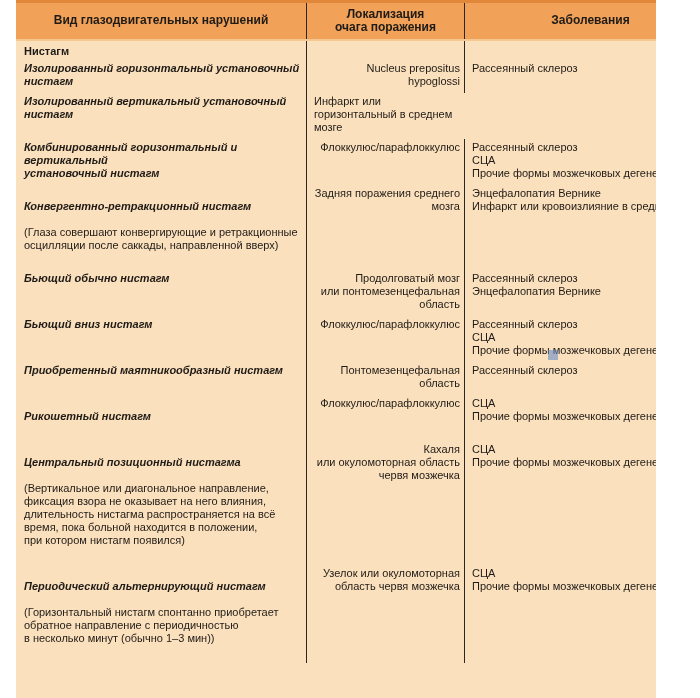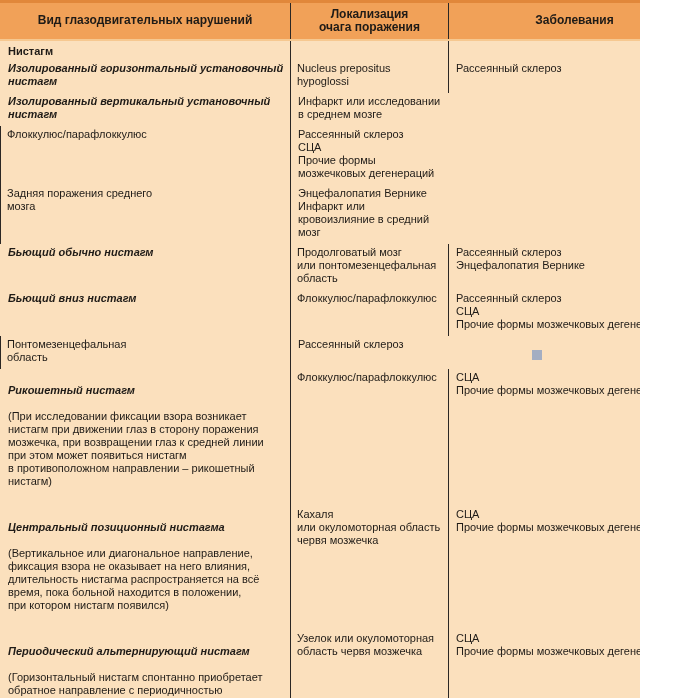--- a/index.html
+++ b/index.html
@@ -1,31 +1,31 @@
 <!DOCTYPE html>
 <html lang="ru"><head>
 <meta charset="utf-8">
 <style>
   html,body{margin:0;padding:0;}
   body{font-family:"Liberation Sans","DejaVu Sans",sans-serif;}
-  #page{position:relative;width:640px;height:698px;background:#fbe0bd;color:#1f1b17;overflow:hidden;}
+  #page{position:relative;width:640px;height:698px;background:#fbe0bd;color:#1f1b17;overflow:hidden;margin-left:16px;}
 
   
   .thead{display:grid;grid-template-columns:290px 158px 252px;background:#f1a158;
          border-top:3px solid #e1873a;border-bottom:2px solid #f6c890;}
   .th{display:flex;align-items:center;justify-content:center;text-align:center;
       font-weight:bold;font-size:12px;line-height:13.5px;padding:3px 4px;min-height:30px;
       white-space:pre-line;}
   .th+.th{border-left:1.5px solid #2b2724;}
 
   
   .row{display:grid;grid-template-columns:290px 158px 252px;}
   .cell{font-size:11px;line-height:13px;white-space:pre-line;}
   .c1{padding:2px 6px 5px 8px;}
-  .c2{border-left:1.5px solid #2b2724;padding:2px 4px 5px 6px;}
+  .c2{border-left:1.5px solid #2b2724;padding:2px 4px 5px 6px;text-align:right;}
   .c3{border-left:1.5px solid #2b2724;padding:2px 4px 5px 7px;}
   .row.section-row .c1{padding-top:4px;padding-bottom:2px;}
   .dname{display:block;}
   .italic .dname{font-style:italic;font-weight:bold;}
   .bold .dname{font-weight:bold;font-style:normal;}
   .dnote{display:block;}
 
   
   .artifact{position:absolute;left:532px;top:350px;width:10px;height:10px;
             background:rgba(92,133,199,0.55);}
@@ -52,31 +52,38 @@
     <div class="cell c1 italic"><span class="dname">Изолированный горизонтальный установочный
 нистагм</span></div>
     <div class="cell c2">Nucleus prepositus
 hypoglossi</div>
     <div class="cell c3">Рассеянный склероз</div>
   </div>
 
   <div class="row">
     <div class="cell c1 italic"><span class="dname">Изолированный вертикальный установочный
 нистагм</span></div>
-    <div class="cell c3">Инфаркт или исследовании в среднем мозге</div>
+    <div class="cell c3">Инфаркт или горизонтальный в среднем мозге</div>
   </div>
 
   <div class="row">
+    <div class="cell c1 italic"><span class="dname">Комбинированный горизонтальный и вертикальный
+установочный нистагм</span></div>
     <div class="cell c2">Флоккулюс/парафлоккулюс</div>
     <div class="cell c3">Рассеянный склероз
 СЦА
 Прочие формы мозжечковых дегенераций</div>
   </div>
 
   <div class="row">
+    <div class="cell c1 italic">
+      <span class="dname">Конвергентно-ретракционный нистагм</span>
+      <span class="dnote">(Глаза совершают конвергирующие и ретракционные
+осцилляции после саккады, направленной вверх)</span>
+    </div>
     <div class="cell c2">Задняя поражения среднего
 мозга</div>
     <div class="cell c3">Энцефалопатия Вернике
 Инфаркт или кровоизлияние в средний мозг</div>
   </div>
 
   <div class="row">
     <div class="cell c1 italic"><span class="dname">Бьющий обычно нистагм</span></div>
     <div class="cell c2">Продолговатый мозг
 или понтомезенцефальная
@@ -87,34 +94,29 @@
 
   <div class="row">
     <div class="cell c1 italic"><span class="dname">Бьющий вниз нистагм</span></div>
     <div class="cell c2">Флоккулюс/парафлоккулюс</div>
     <div class="cell c3">Рассеянный склероз
 СЦА
 Прочие формы мозжечковых дегенераций</div>
   </div>
 
   <div class="row">
+    <div class="cell c1 italic"><span class="dname">Приобретенный маятникообразный нистагм</span></div>
     <div class="cell c2">Понтомезенцефальная
 область</div>
     <div class="cell c3">Рассеянный склероз</div>
   </div>
 
   <div class="row">
     <div class="cell c1 italic">
       <span class="dname">Рикошетный нистагм</span>
-      <span class="dnote">(При исследовании фиксации взора возникает
-нистагм при движении глаз в сторону поражения
-мозжечка, при возвращении глаз к средней линии
-при этом может появиться нистагм
-в противоположном направлении – рикошетный
-нистагм)</span>
     </div>
     <div class="cell c2">Флоккулюс/парафлоккулюс</div>
     <div class="cell c3">СЦА
 Прочие формы мозжечковых дегенераций</div>
   </div>
 
   <div class="row">
     <div class="cell c1 italic">
       <span class="dname">Центральный позиционный нистагма</span>
       <span class="dnote">(Вертикальное или диагональное направление,

